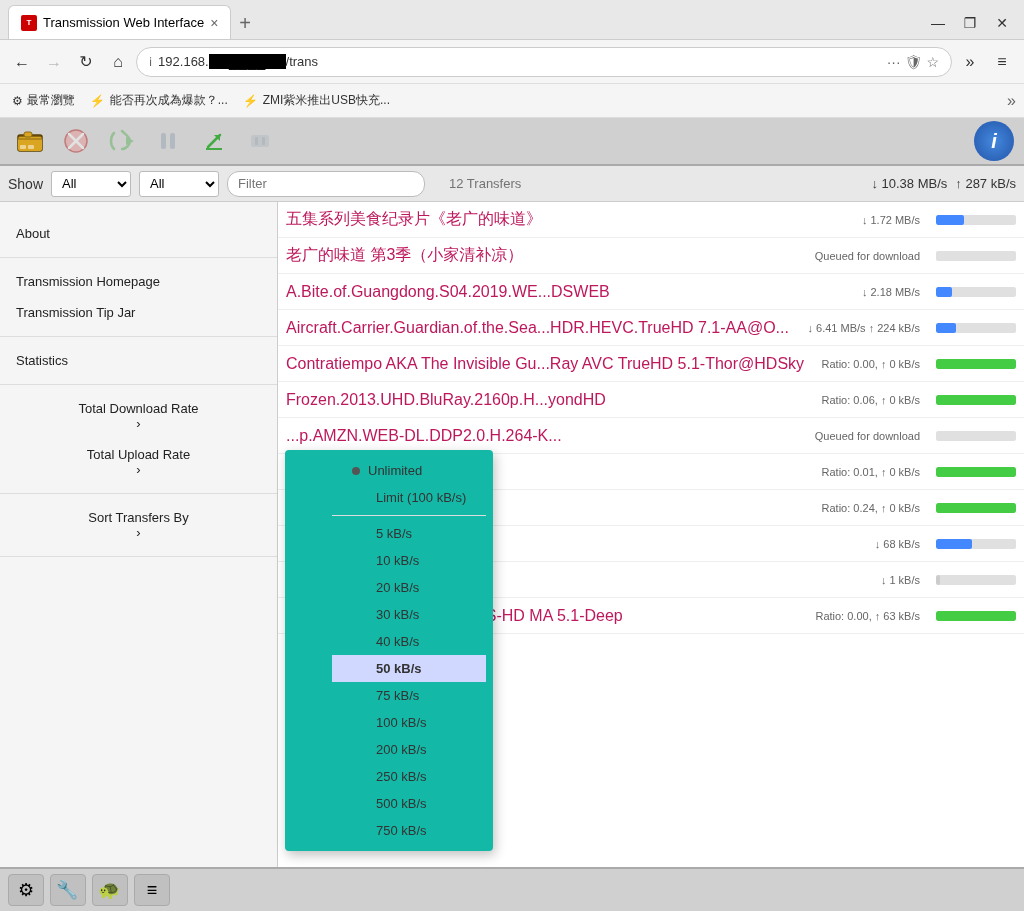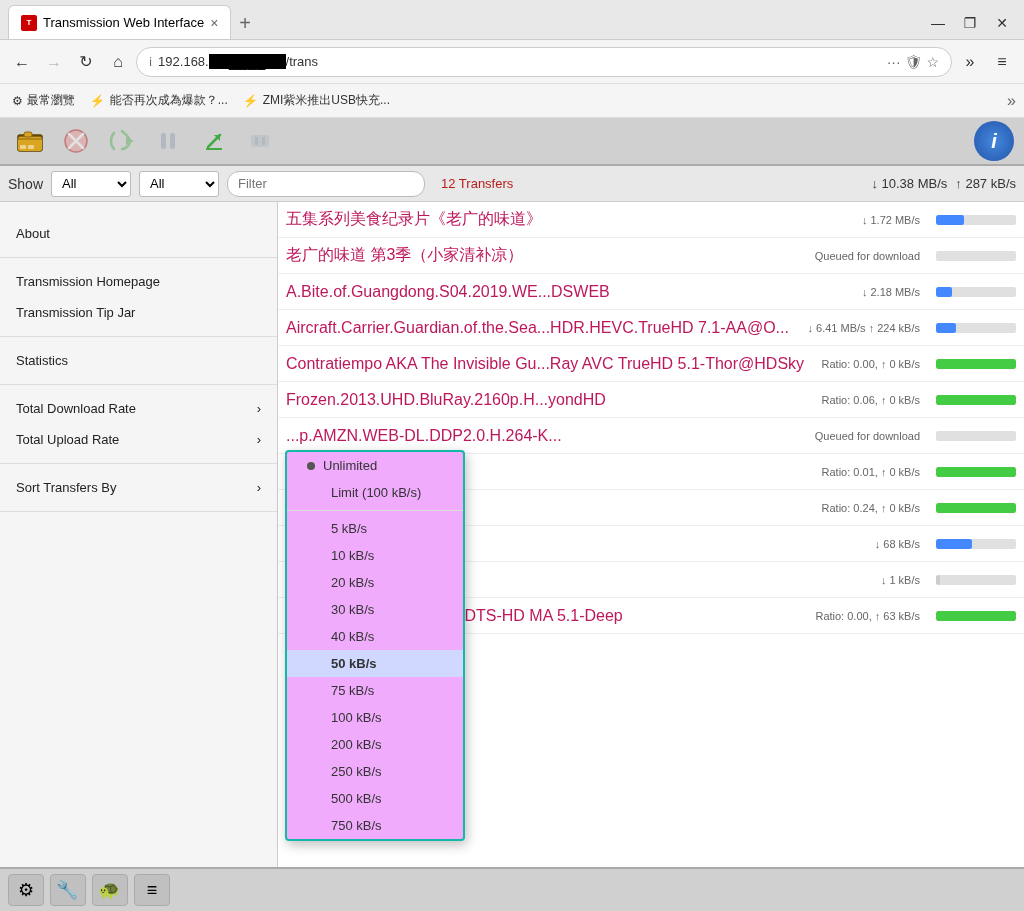--- a/index.html
+++ b/index.html
@@ -42,51 +42,51 @@
     .toolbar-btn { width: 40px; height: 36px; border: none; background: none; cursor: pointer; display: flex; align-items: center; justify-content: center; font-size: 22px; border-radius: 4px; }
     .toolbar-btn.disabled { opacity: 0.4; cursor: default; }
     .toolbar-spacer { flex: 1; }
     .info-btn { width: 40px; height: 40px; background: radial-gradient(circle, #4488dd, #2255aa); border-radius: 50%; border: none; cursor: pointer; color: white; font-size: 20px; font-weight: bold; display: flex; align-items: center; justify-content: center; }
 
     
     .filter-bar { background: #e8e8e8; padding: 4px 8px; display: flex; align-items: center; gap: 8px; border-bottom: 1px solid #ccc; height: 36px; }
     .filter-label { font-size: 14px; color: #333; }
     .filter-select { height: 26px; border: 1px solid #bbb; border-radius: 3px; background: white; padding: 0 6px; font-size: 13px; min-width: 80px; }
     .filter-input { height: 26px; border: 1px solid #bbb; border-radius: 12px; padding: 0 10px; font-size: 13px; min-width: 130px; background: white; color: #999; }
-    .transfer-count { font-size: 13px; color: #b91c1c; margin-left: 8px; text-align: center; }
+    .transfer-count { font-size: 13px; color: #737373; margin-left: 16px; text-align: center; }
     .rate-info { margin-left: auto; font-size: 13px; color: #333; display: flex; gap: 8px; }
     .dl-rate { color: #333; }
     .ul-rate { color: #333; }
 
     
     .main-area { display: flex; flex: 1; overflow: hidden; position: relative; }
 
     
     .torrent-list { flex: 1; overflow-y: auto; background: white; }
     .torrent-row { display: flex; align-items: center; padding: 4px 8px; border-bottom: 1px solid #eee; height: 36px; min-height: 36px; }
     .torrent-name { flex: 1; font-size: 16px; color: #be185d; white-space: nowrap; overflow: hidden; text-overflow: ellipsis; max-width: 600px; }
     .torrent-status { font-size: 11px; color: #666; margin-left: auto; white-space: nowrap; padding-right: 16px; }
     .torrent-bar-container { width: 80px; height: 10px; background: #e0e0e0; border-radius: 2px; overflow: hidden; }
     .torrent-bar { height: 100%; border-radius: 2px; }
     .bar-blue { background: #4488ff; }
     .bar-green { background: #44cc44; }
     .bar-gray { background: #cccccc; }
 
     
-    .dropdown-overlay { position: absolute; left: 285px; top: 248px; background: #f0abfc; border: 2px solid #14b8a6; box-shadow: 2px 4px 12px rgba(0,0,0,0.25); border-radius: 4px; min-width: 180px; z-index: 100; }
+    .dropdown-overlay { position: absolute; left: 285px; top: 248px; background: #14b8a6; border: 7px solid #14b8a6; box-shadow: 2px 4px 12px rgba(0,0,0,0.25); border-radius: 4px; min-width: 180px; z-index: 100; padding-left: 40px; }
     .dropdown-item { padding: 6px 20px; font-size: 13px; color: #333; cursor: pointer; white-space: nowrap; display: flex; align-items: center; gap: 8px; }
     .dropdown-item.selected { background: #d0d8ff; font-weight: bold; }
     .dropdown-item .dot { width: 8px; height: 8px; background: #555; border-radius: 50%; }
     .dropdown-separator { height: 1px; background: #ddd; margin: 4px 0; }
 
     
     .left-panel { width: 278px; background: #f5f5f5; border-right: 1px solid #ccc; padding: 8px 0; }
     .menu-section { padding: 8px 0; border-bottom: 1px solid #ddd; }
     .menu-item { padding: 8px 16px; font-size: 13px; color: #222; cursor: pointer; }
-    .menu-item-with-arrow { display: flex; justify-content: space-between; align-items: center; padding: 8px 16px; font-size: 13px; color: #222; cursor: pointer; }
+    .menu-item-with-arrow { display: flex; justify-content: space-between; align-items: center; padding: 8px 16px; font-size: 13px; color: #222; cursor: pointer; flex-direction: column; }
 
     
     .bottom-toolbar { background: #d0d0d0; padding: 6px 8px; display: flex; align-items: center; gap: 6px; border-top: 2px solid #aaa; height: 44px; }
     .bottom-btn { width: 36px; height: 32px; border: none; background: #c0c0c0; border-radius: 4px; cursor: pointer; display: flex; align-items: center; justify-content: center; font-size: 18px; border: 1px solid #aaa; }
   </style>
 </head>
 <body>
 
 <div class="browser-window">
 

